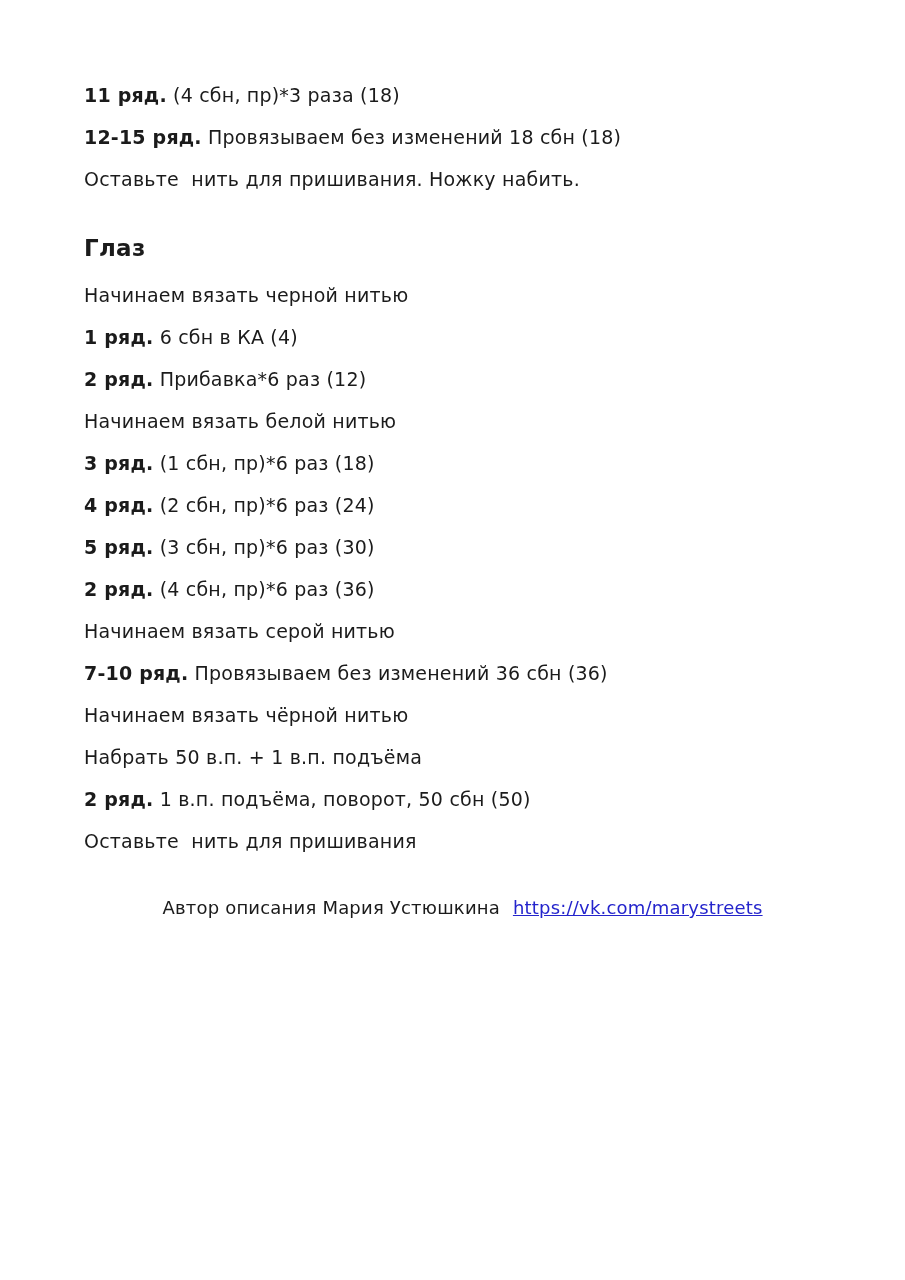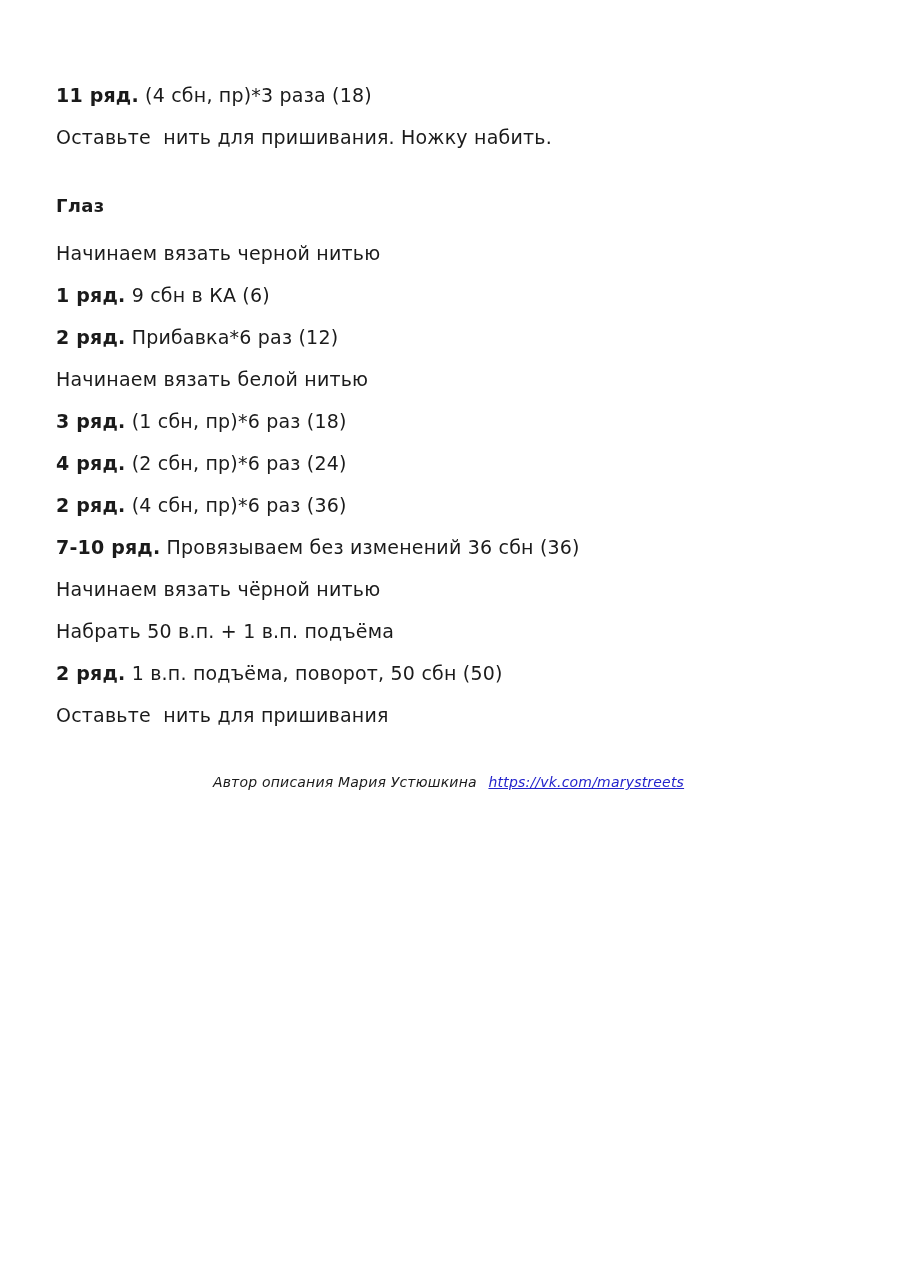--- a/index.html
+++ b/index.html
@@ -12,75 +12,77 @@
     height: 1280px;
     overflow: hidden;
     font-family: "DejaVu Sans", "Liberation Sans", sans-serif;
     color: #1b1b1b;
     -webkit-font-smoothing: antialiased;
   }
   .doc {
     box-sizing: border-box;
     width: 905px;
     height: 1280px;
-    padding: 82px 64px 0 56px;
+    padding: 82px 64px 0 84px;
     border-radius: 13px;
   }
   .line {
     font-size: 19px;
     line-height: 26px;
     margin: 0 0 16px 0;
     white-space: pre-wrap;
     letter-spacing: 0.2px;
   }
   .lbl {
     font-weight: 700;
   }
   h2.section-heading {
-    font-size: 18px;
+    font-size: 23px;
     line-height: 30px;
     font-weight: 700;
     margin: 41px 0 19px 0;
     letter-spacing: 0.3px;
   }
   .footer {
     margin-top: 41px;
     text-align: center;
   }
   .footer .line {
-    font-size: 14px;
+    font-size: 18px;
     line-height: 26px;
     margin: 0 0 14px 0;
-    font-style: italic;
   }
   .footer a {
     color: #2424cc;
     text-decoration: underline;
     margin-left: 7px;
   }
 </style>
 </head>
 <body>
 
 <div class="doc">
 
   <div>
     <p class="line"><b class="lbl">11 ряд.</b><span> (4 сбн, пр)*3 раза (18)</span></p>
+    <p class="line"><b class="lbl">12-15 ряд.</b><span> Провязываем без изменений 18 сбн (18)</span></p>
     <p class="line"><span>Оставьте  нить для пришивания. Ножку набить.</span></p>
   </div>
 
   <div>
     <h2 class="section-heading">Глаз</h2>
     <p class="line"><span>Начинаем вязать черной нитью</span></p>
-    <p class="line"><b class="lbl">1 ряд.</b><span> 9 сбн в КА (6)</span></p>
+    <p class="line"><b class="lbl">1 ряд.</b><span> 6 сбн в КА (4)</span></p>
     <p class="line"><b class="lbl">2 ряд.</b><span> Прибавка*6 раз (12)</span></p>
     <p class="line"><span>Начинаем вязать белой нитью</span></p>
     <p class="line"><b class="lbl">3 ряд.</b><span> (1 сбн, пр)*6 раз (18)</span></p>
     <p class="line"><b class="lbl">4 ряд.</b><span> (2 сбн, пр)*6 раз (24)</span></p>
+    <p class="line"><b class="lbl">5 ряд.</b><span> (3 сбн, пр)*6 раз (30)</span></p>
     <p class="line"><b class="lbl">2 ряд.</b><span> (4 сбн, пр)*6 раз (36)</span></p>
+    <p class="line"><span>Начинаем вязать серой нитью</span></p>
     <p class="line"><b class="lbl">7-10 ряд.</b><span> Провязываем без изменений 36 сбн (36)</span></p>
   </div>
 
   <div>
     <p class="line"><span>Начинаем вязать чёрной нитью</span></p>
     <p class="line"><span>Набрать 50 в.п. + 1 в.п. подъёма</span></p>
     <p class="line"><b class="lbl">2 ряд.</b><span> 1 в.п. подъёма, поворот, 50 сбн (50)</span></p>
     <p class="line"><span>Оставьте  нить для пришивания</span></p>
   </div>
 

